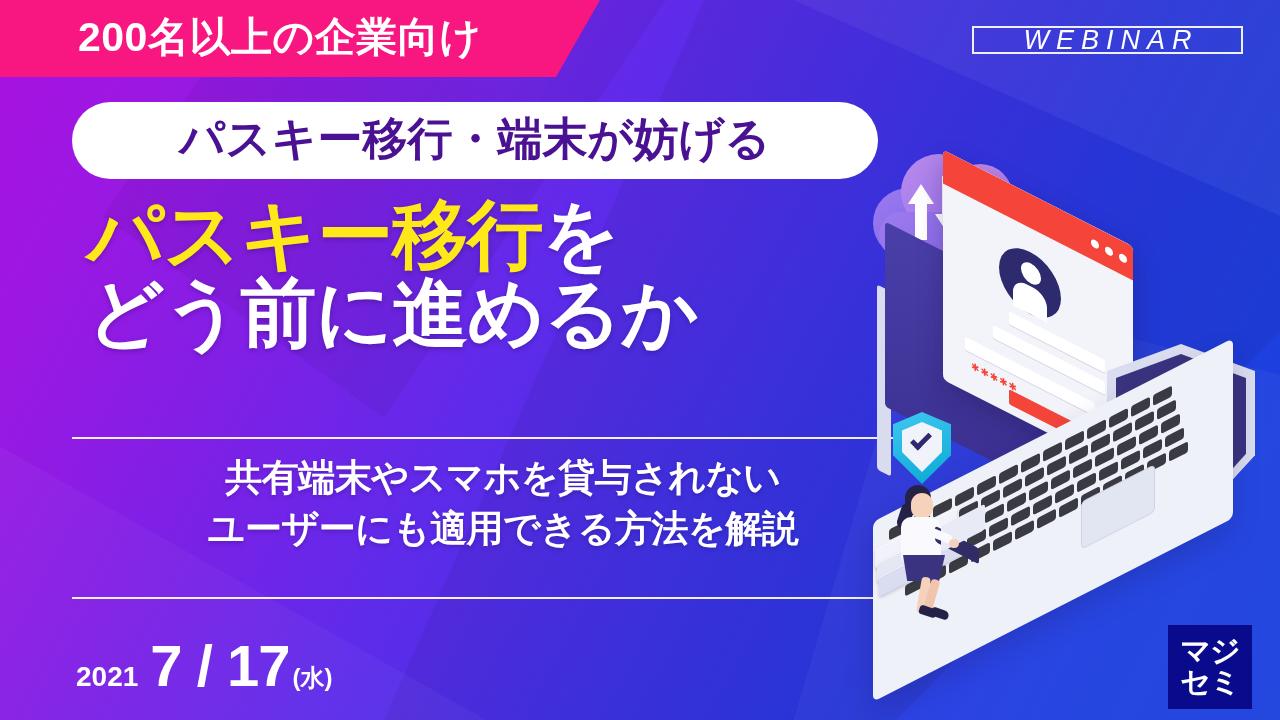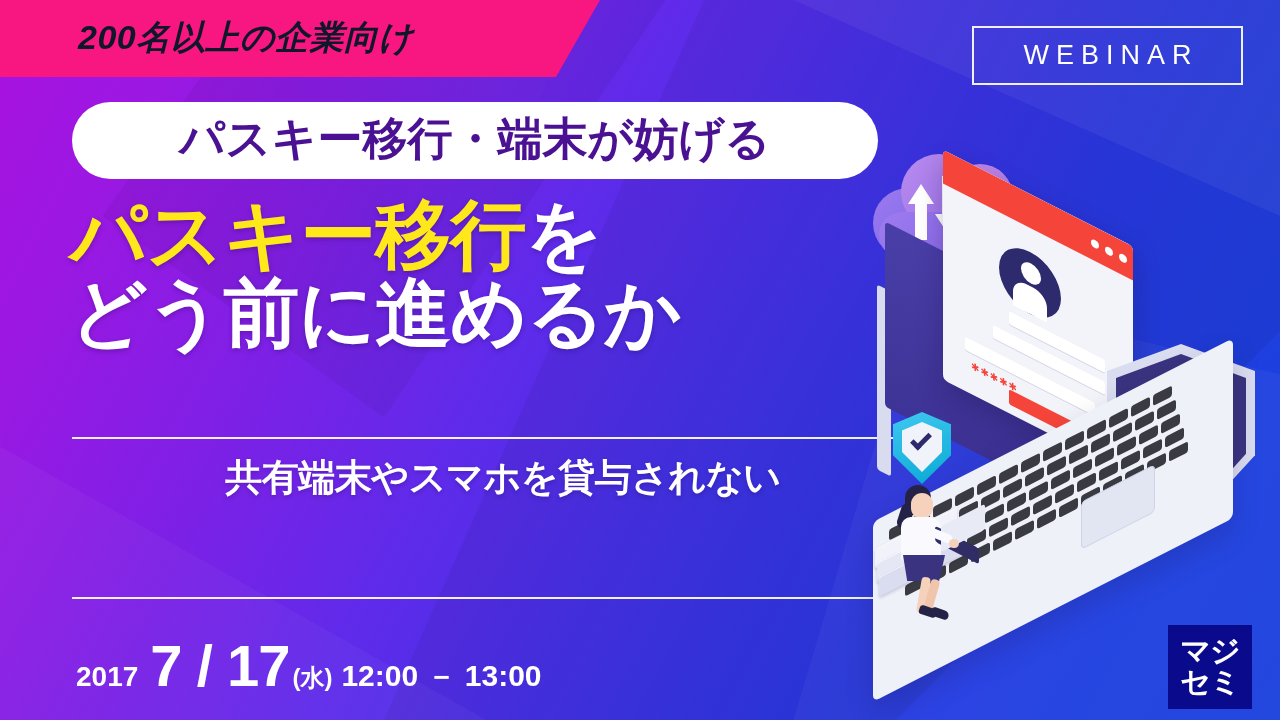--- a/index.html
+++ b/index.html
@@ -49,37 +49,36 @@
 
   
   #pink-ribbon {
     position:absolute; left:0; top:0;
     width:600px; height:77px;
     background:#F81680;
     clip-path: polygon(0 0, 600px 0, 556px 77px, 0 77px);
     display:flex; align-items:center;
   }
   #pink-ribbon .rb-text {
-    color:#0f172a;
-    font-size:34px;
+    color:#ffffff;
+    font-size:41px;
     font-weight:bold;
     letter-spacing:0.5px;
     margin-left:78px;
     white-space:nowrap;
     line-height:1;
     padding-bottom:3px;
-    font-style:italic;
   }
 
   
   #webinar-badge {
     position:absolute; left:972px; top:26px;
-    width:271px; height:59px;
+    width:271px; height:28px;
     border:2px solid rgba(255,255,255,0.92);
-    display:flex; align-items:center; justify-content:center;
+    display:flex; align-items:center; justify-content:center;font-style:italic;
   }
   #webinar-badge .wb-text {
     color:#ffffff;
     font-size:27px;
     letter-spacing:7px;
     text-indent:7px;
     font-weight:400;
     line-height:1;
   }
 
@@ -96,21 +95,21 @@
     font-size:45px;
     font-weight:bold;
     letter-spacing:0px;
     white-space:nowrap;
     line-height:1;
     padding-bottom:4px;
   }
 
   
   #headline {
-    position:absolute; left:70px; top:196px;
+    position:absolute; left:87px; top:196px;
     width:820px;
   }
   .hl-line {
     font-size:76px;
     font-weight:bold;
     line-height:1.03;
     color:#ffffff;
     white-space:nowrap;
     text-shadow: 0 2px 5px rgba(25,0,70,0.28);
     letter-spacing:-1px;
@@ -370,27 +369,27 @@
   <div id="headline">
     <div class="hl-line"><span class="hl-accent">パスキー移行</span><span>を</span></div>
     <div class="hl-line">どう前に進めるか</div>
   </div>
 
   <div class="divider" id="divider-top"></div>
   <div class="divider" id="divider-bottom"></div>
 
   <div id="subtitle">
     <div class="sub-line">共有端末やスマホを貸与されない</div>
+    <div class="sub-line">ユーザーにも適用できる方法を解説</div>
   </div>
 
   <div id="date-row">
-    <span class="d-year">2017</span>
+    <span class="d-year">2021</span>
     <span class="d-date">7 / 17</span>
     <span class="d-dow">(水)</span>
-    <span class="d-time">12:00 － 13:00</span>
   </div>
 
   <div id="logo">
     <div class="logo-line">マジ</div>
     <div class="logo-line">セミ</div>
   </div>
 
   <div id="illustration">
 
     <div class="cloud-wrap">

